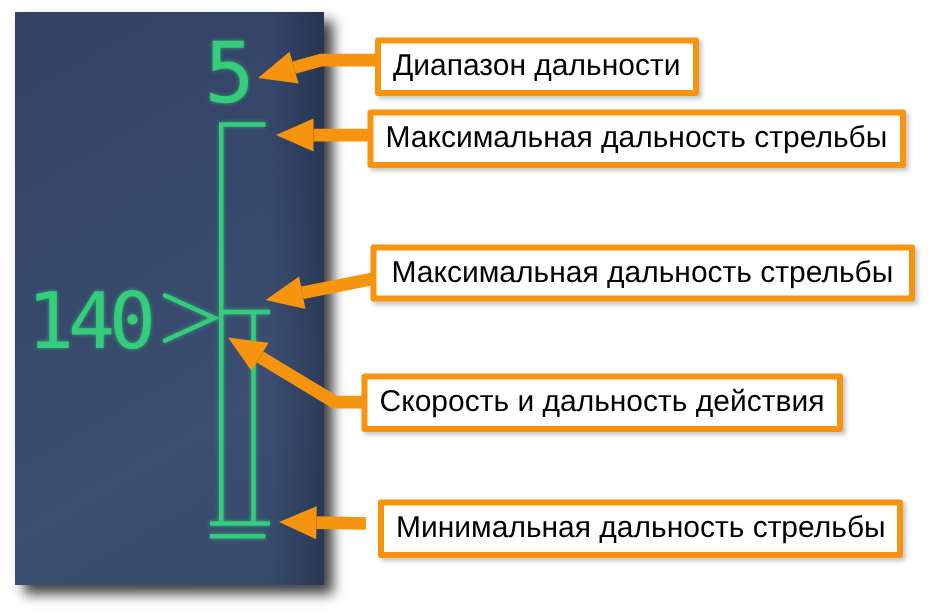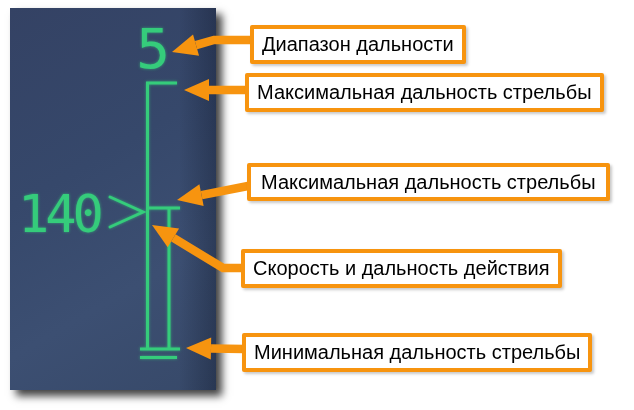--- a/index.html
+++ b/index.html
@@ -43,21 +43,21 @@
     color:var(--callout-text);font-size:20px;line-height:27px;
     padding:2px 8px;white-space:nowrap;
     box-shadow:2px 2px 3px rgba(0,0,0,0.22);
   }
   .callout.two-line{line-height:26px;text-align:center;padding:2px 10px;}
   .callout.two-line span{display:block;}
   #callout-range-band{left:250px;top:25px;}
   #callout-max-range{left:245px;top:73px;}
   #callout-max-range-maneuver{left:247px;top:163px;}
   #callout-speed-range{left:241px;top:249px;}
-  #callout-min-range{left:242px;top:333px;}
+  #callout-min-range{left:252px;top:333px;}
 </style>
 </head>
 <body>
 
 <div class="page">
 
   <div class="hud-panel">
     <svg class="hud-svg" viewBox="0 0 206 382">
       <text class="hud-text hud-big" x="143" y="60" text-anchor="middle">5</text>
       <path class="hud-line" d="M136,75 H167"></path>

